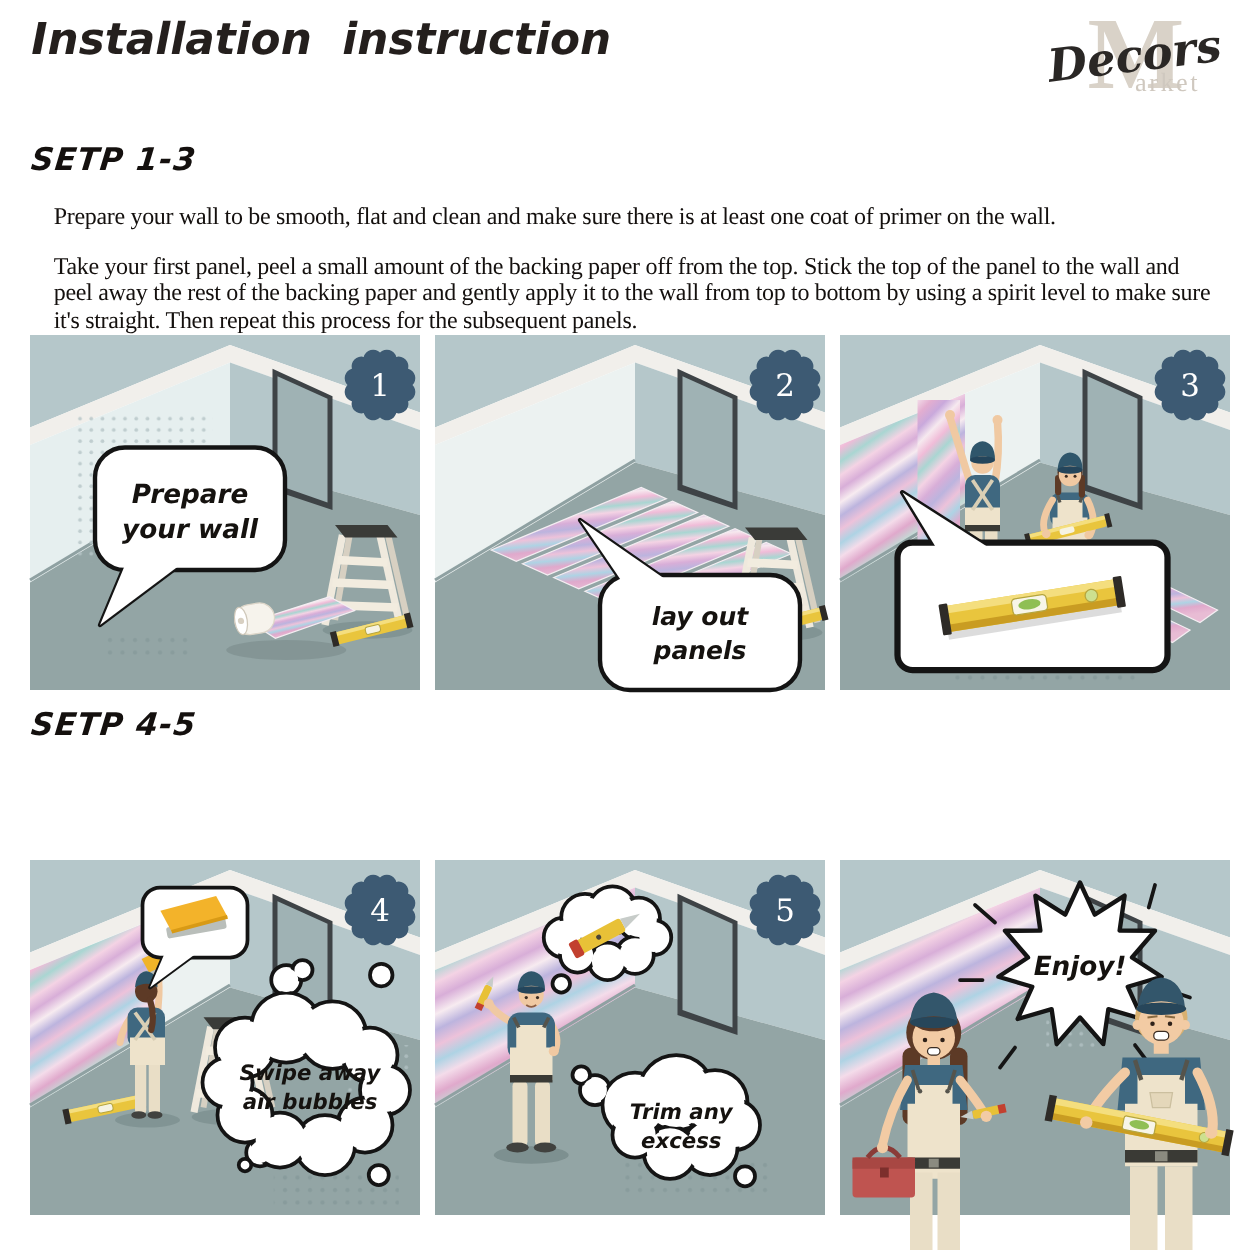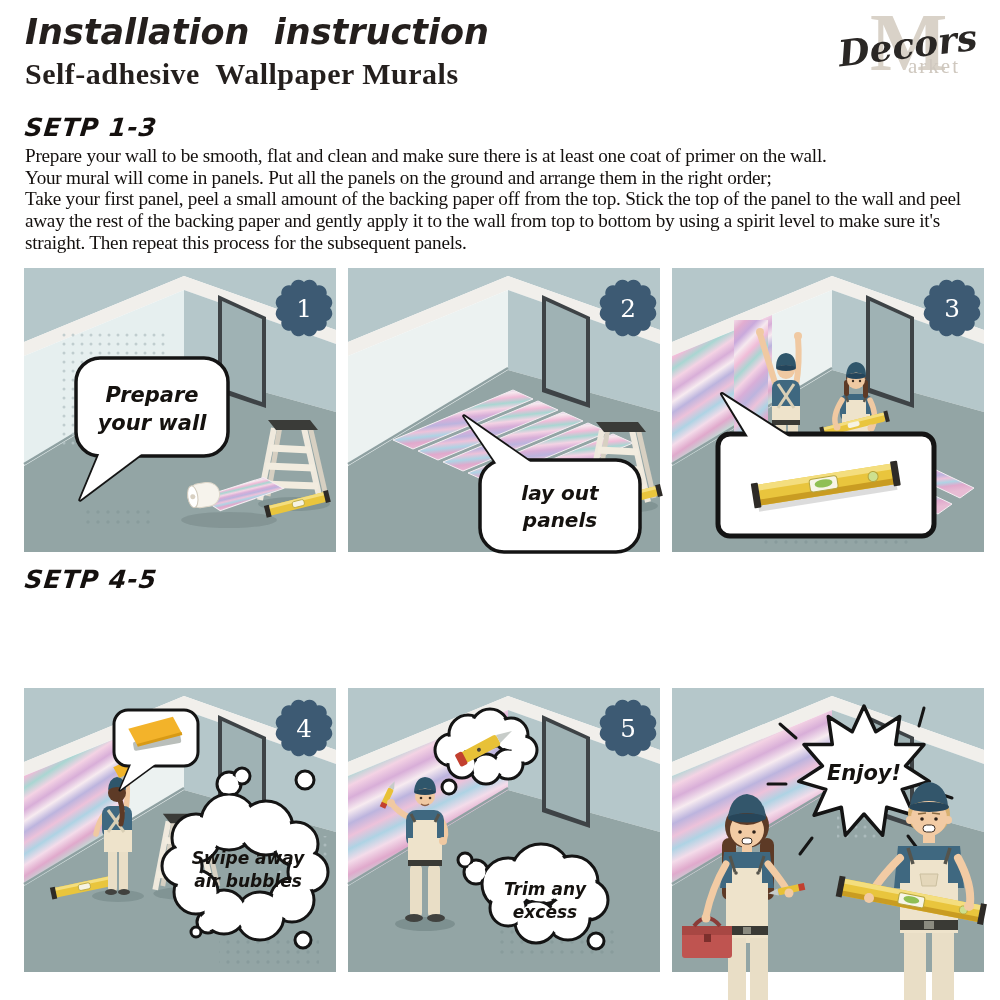--- a/index.html
+++ b/index.html
@@ -14,21 +14,21 @@
   .logo-m{position:absolute;left:32px;top:-6px;font-family:"Liberation Serif",serif;
          font-weight:bold;font-size:82px;color:#d9d2c8;}
   .logo-script{position:absolute;left:0px;top:22px;font-family:"DejaVu Serif",serif;
          font-style:italic;font-weight:bold;font-size:36px;color:#2a2725;transform:rotate(-7deg);}
   .logo-suffix{position:absolute;left:70px;top:52px;font-family:"Liberation Serif",serif;
          font-size:21px;color:#cfc8bf;letter-spacing:2px;}
   .step-head{position:absolute;font-family:"DejaVu Sans",sans-serif;font-weight:bold;
          font-style:italic;font-size:25px;color:#14100e;transform:skewX(-6deg);letter-spacing:1px;}
   .step-body{position:absolute;left:25px;width:968px;font-size:19.2px;line-height:1.13;
          letter-spacing:-0.25px;color:#14100e;}
-  .step-body p{margin:0;white-space:pre-wrap;}
+  .step-body p{margin:18px;white-space:pre-wrap;}
   .row{position:absolute;left:24px;display:flex;gap:12px;}
   .panel{width:312px;height:284px;position:relative;}
   .panel svg{overflow:visible;display:block;}
   text{font-family:"DejaVu Sans",sans-serif;}
   .btxt{font-style:italic;font-weight:bold;fill:#15120f;}
   .badge-num{font-family:"DejaVu Serif",serif;fill:#ffffff;font-size:19px;}
 </style>
 </head>
 <body>
 
@@ -74,32 +74,30 @@
     </pattern>
     <pattern id="dotsF" width="10" height="10" patternUnits="userSpaceOnUse">
       <circle cx="4" cy="4" r="1.7" fill="#7c9192"></circle>
     </pattern>
   </defs>
 </svg>
 
 <div class="page">
 
   <div class="title pre">Installation  instruction</div>
-  <div class="subtitle pre">Self-adhesive  Wallpaper Murals</div>
 
   <div class="logo">
     <span class="logo-m">M</span>
     <span class="logo-script">Decors</span>
     <span class="logo-suffix">arket</span>
   </div>
 
   <div class="step-head" style="left:25px;top:113px;">SETP 1-3</div>
   <div class="step-body" style="top:145px;">
     <p>Prepare your wall to be smooth, flat and clean and make sure there is at least one coat of primer on the wall.</p>
-    <p>Your mural will come in panels. Put all the panels on the ground and arrange them in the right order;</p>
     <p>Take your first panel, peel a small amount of the backing paper off from the top. Stick the top of the panel to the wall and peel away the rest of the backing paper and gently apply it to the wall from top to bottom by using a spirit level to make sure it's straight. Then repeat this process for the subsequent panels.</p>
   </div>
 
   <div class="row" style="top:268px;">
 
     <div class="panel">
       <svg width="312" height="284" viewBox="0 0 312 284">
         <polygon points="0,0 312,0 312,62 160,8 0,74" fill="#b5c7ca"></polygon>
         <polygon points="0,74 160,8 312,62 312,76 160,22 0,88" fill="#f1efeb"></polygon>
         <polygon points="0,88 160,22 160,102 0,198" fill="#e6efef"></polygon>

